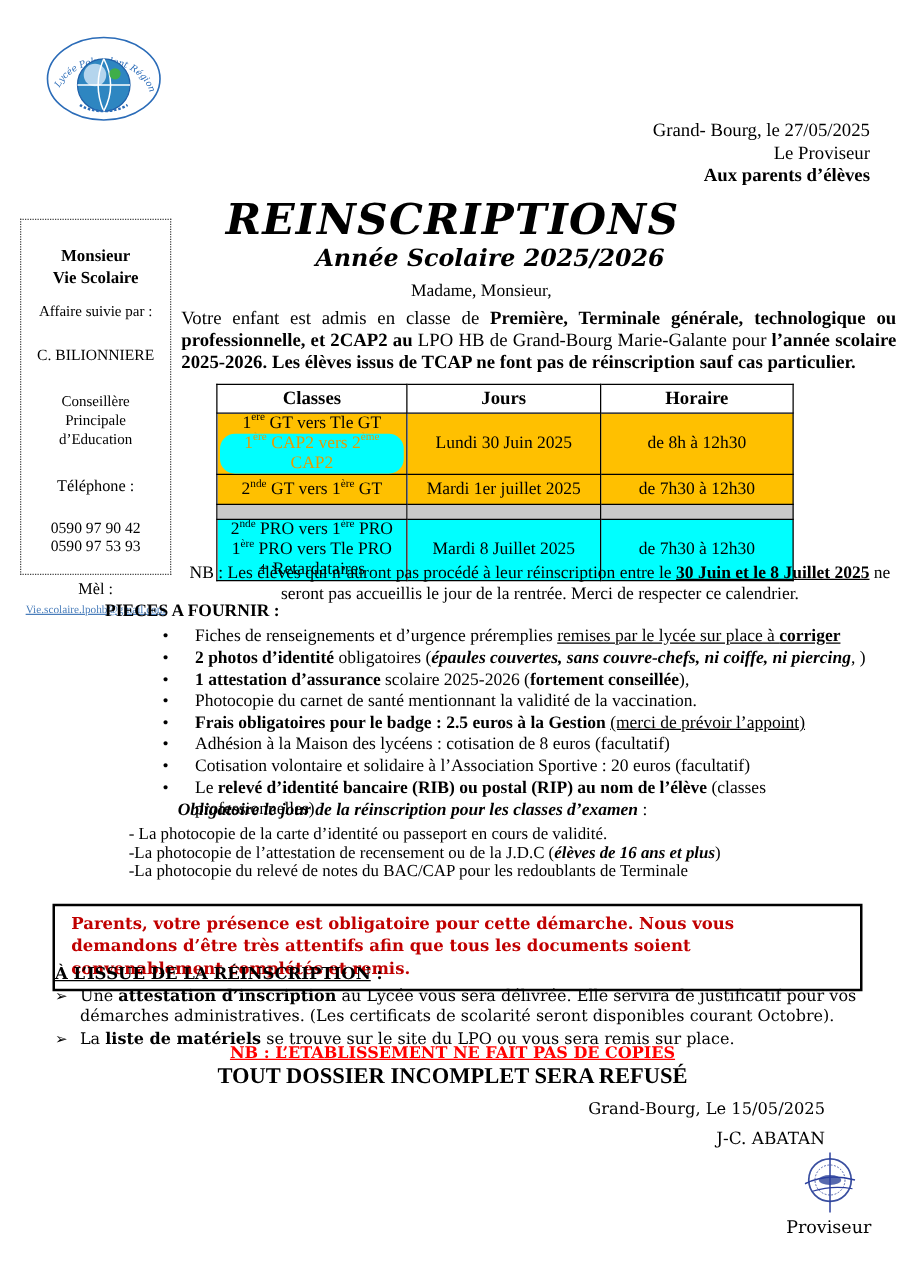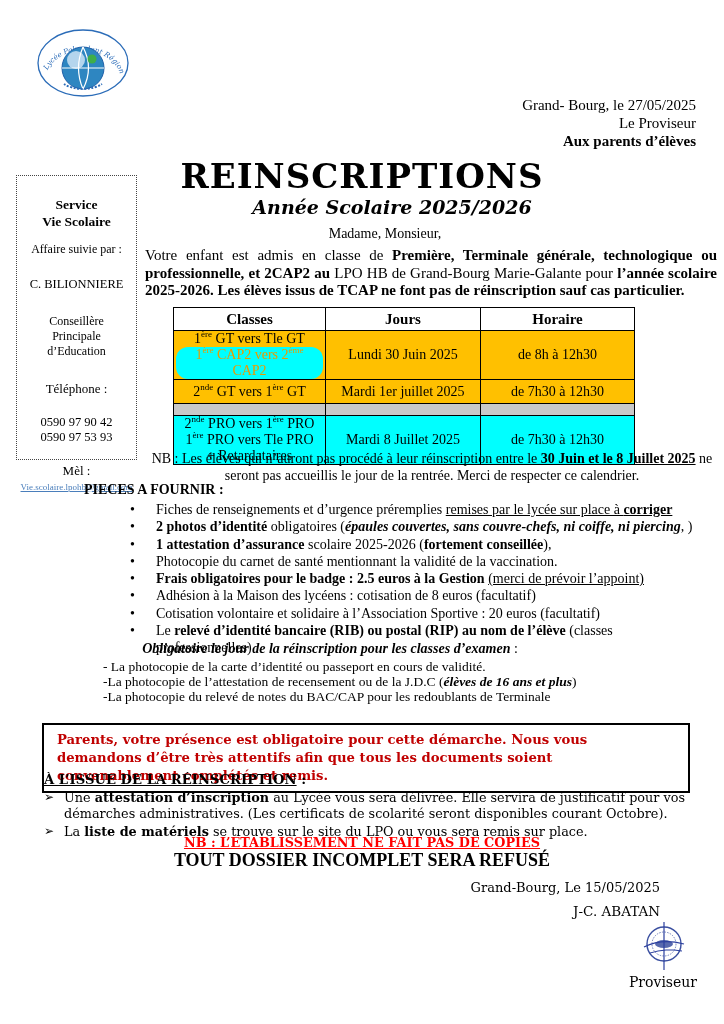--- a/index.html
+++ b/index.html
@@ -13,21 +13,21 @@
   .it { font-style:italic; }
 
   
   .date-block { top:96px; right:28px; text-align:right; font-size:15px; line-height:18px; }
 
   
   .logo { left:34px; top:26px; width:98px; height:74px; }
 
   
   .title { top:156px; left:0; width:724px; text-align:center;
-           font-family:"DejaVu Serif", serif; font-weight:bold;
+           font-family:"DejaVu Serif", serif; font-style:italic; font-weight:bold;
            font-size:34px; letter-spacing:1px; }
   .subtitle { top:196px; left:0; width:724px; text-align:center;
               font-family:"DejaVu Serif", serif; font-style:italic; font-weight:bold; font-size:19px;padding-left:30px; }
   .salutation { top:226px; left:145px; width:480px; text-align:center; font-size:14px; }
 
   
   .sidebar { left:16px; top:175px; width:119px; height:283px; border:1.5px dotted #444;
              text-align:center; font-size:12px; }
   .sidebar .svc { margin-top:20px; font-weight:bold; font-size:13.5px; line-height:17px; }
   .sidebar .lbl { margin-top:12px; }
@@ -121,21 +121,21 @@
     <div>Le Proviseur</div>
     <div class="bold">Aux parents d’élèves</div>
   </div>
 
   <div class="abs title">REINSCRIPTIONS</div>
   <div class="abs subtitle">Année Scolaire 2025/2026</div>
   <div class="abs salutation">Madame, Monsieur,</div>
 
   <div class="abs sidebar">
     <div class="svc">
-      <div>Service</div>
+      <div>Monsieur</div>
       <div>Vie Scolaire</div>
     </div>
     <div class="lbl">Affaire suivie par :</div>
     <div class="name">C. BILIONNIERE</div>
     <div class="role">
       <div>Conseillère</div>
       <div>Principale</div>
       <div>d’Education</div>
     </div>
     <div class="tel">Téléphone :</div>

